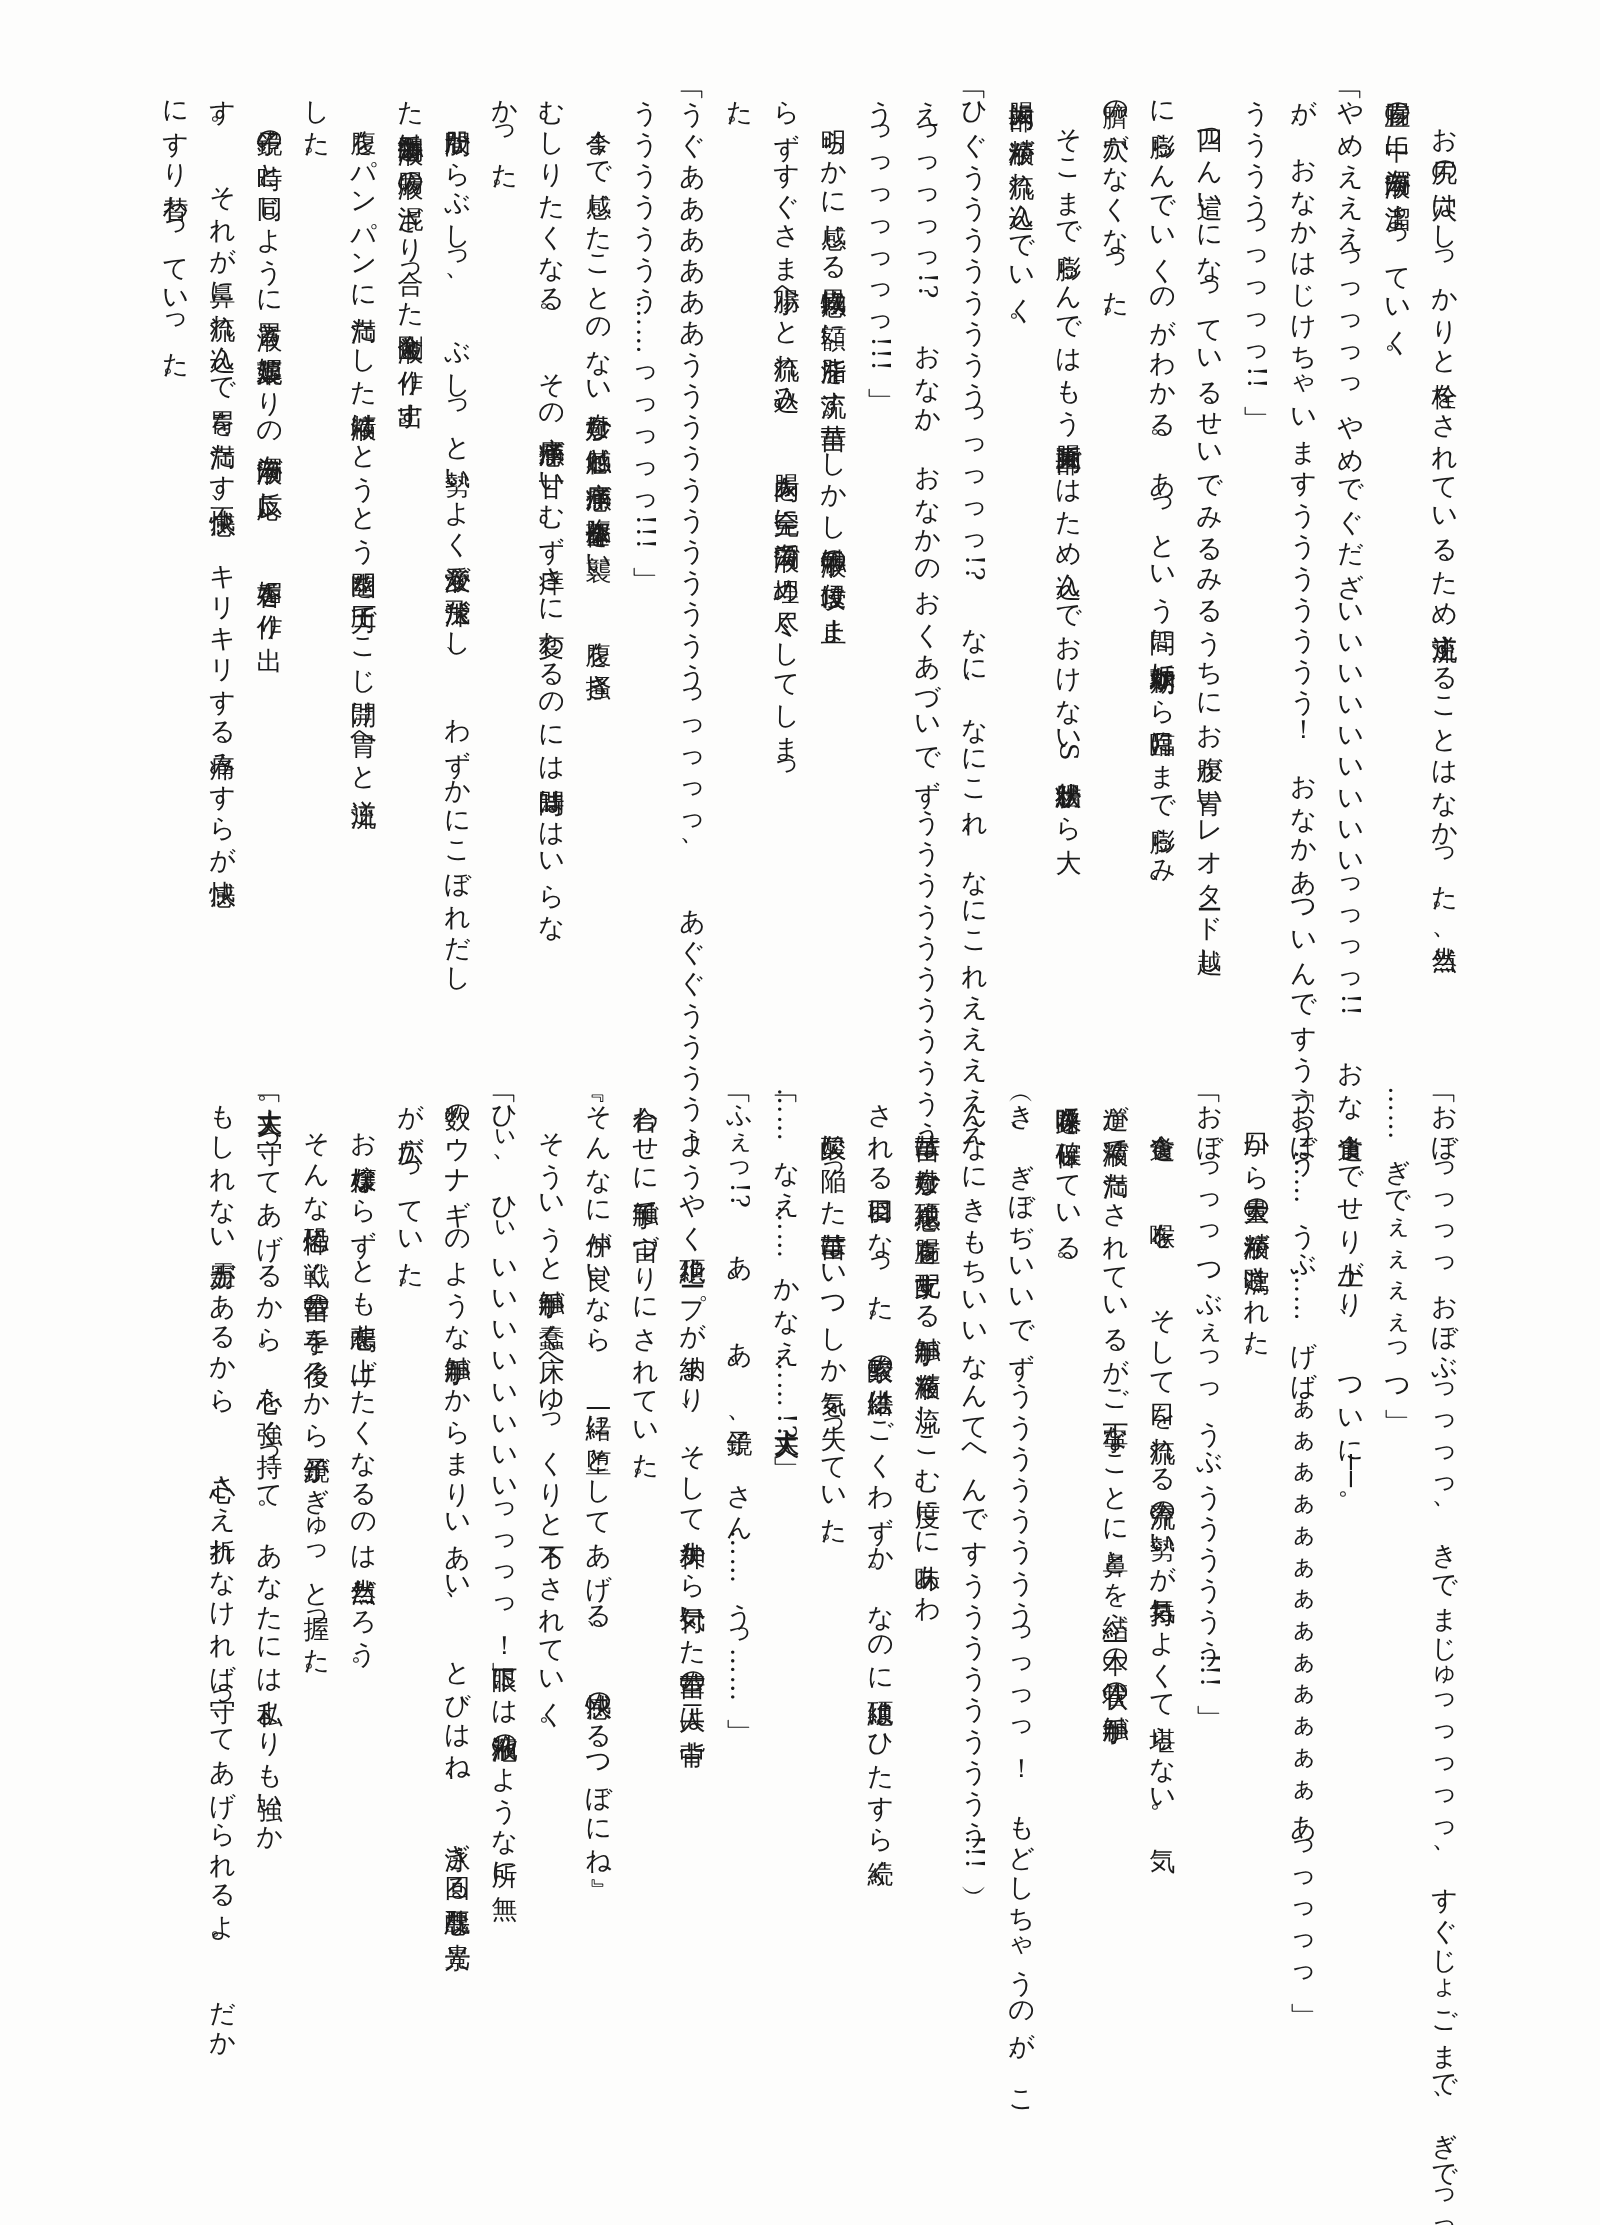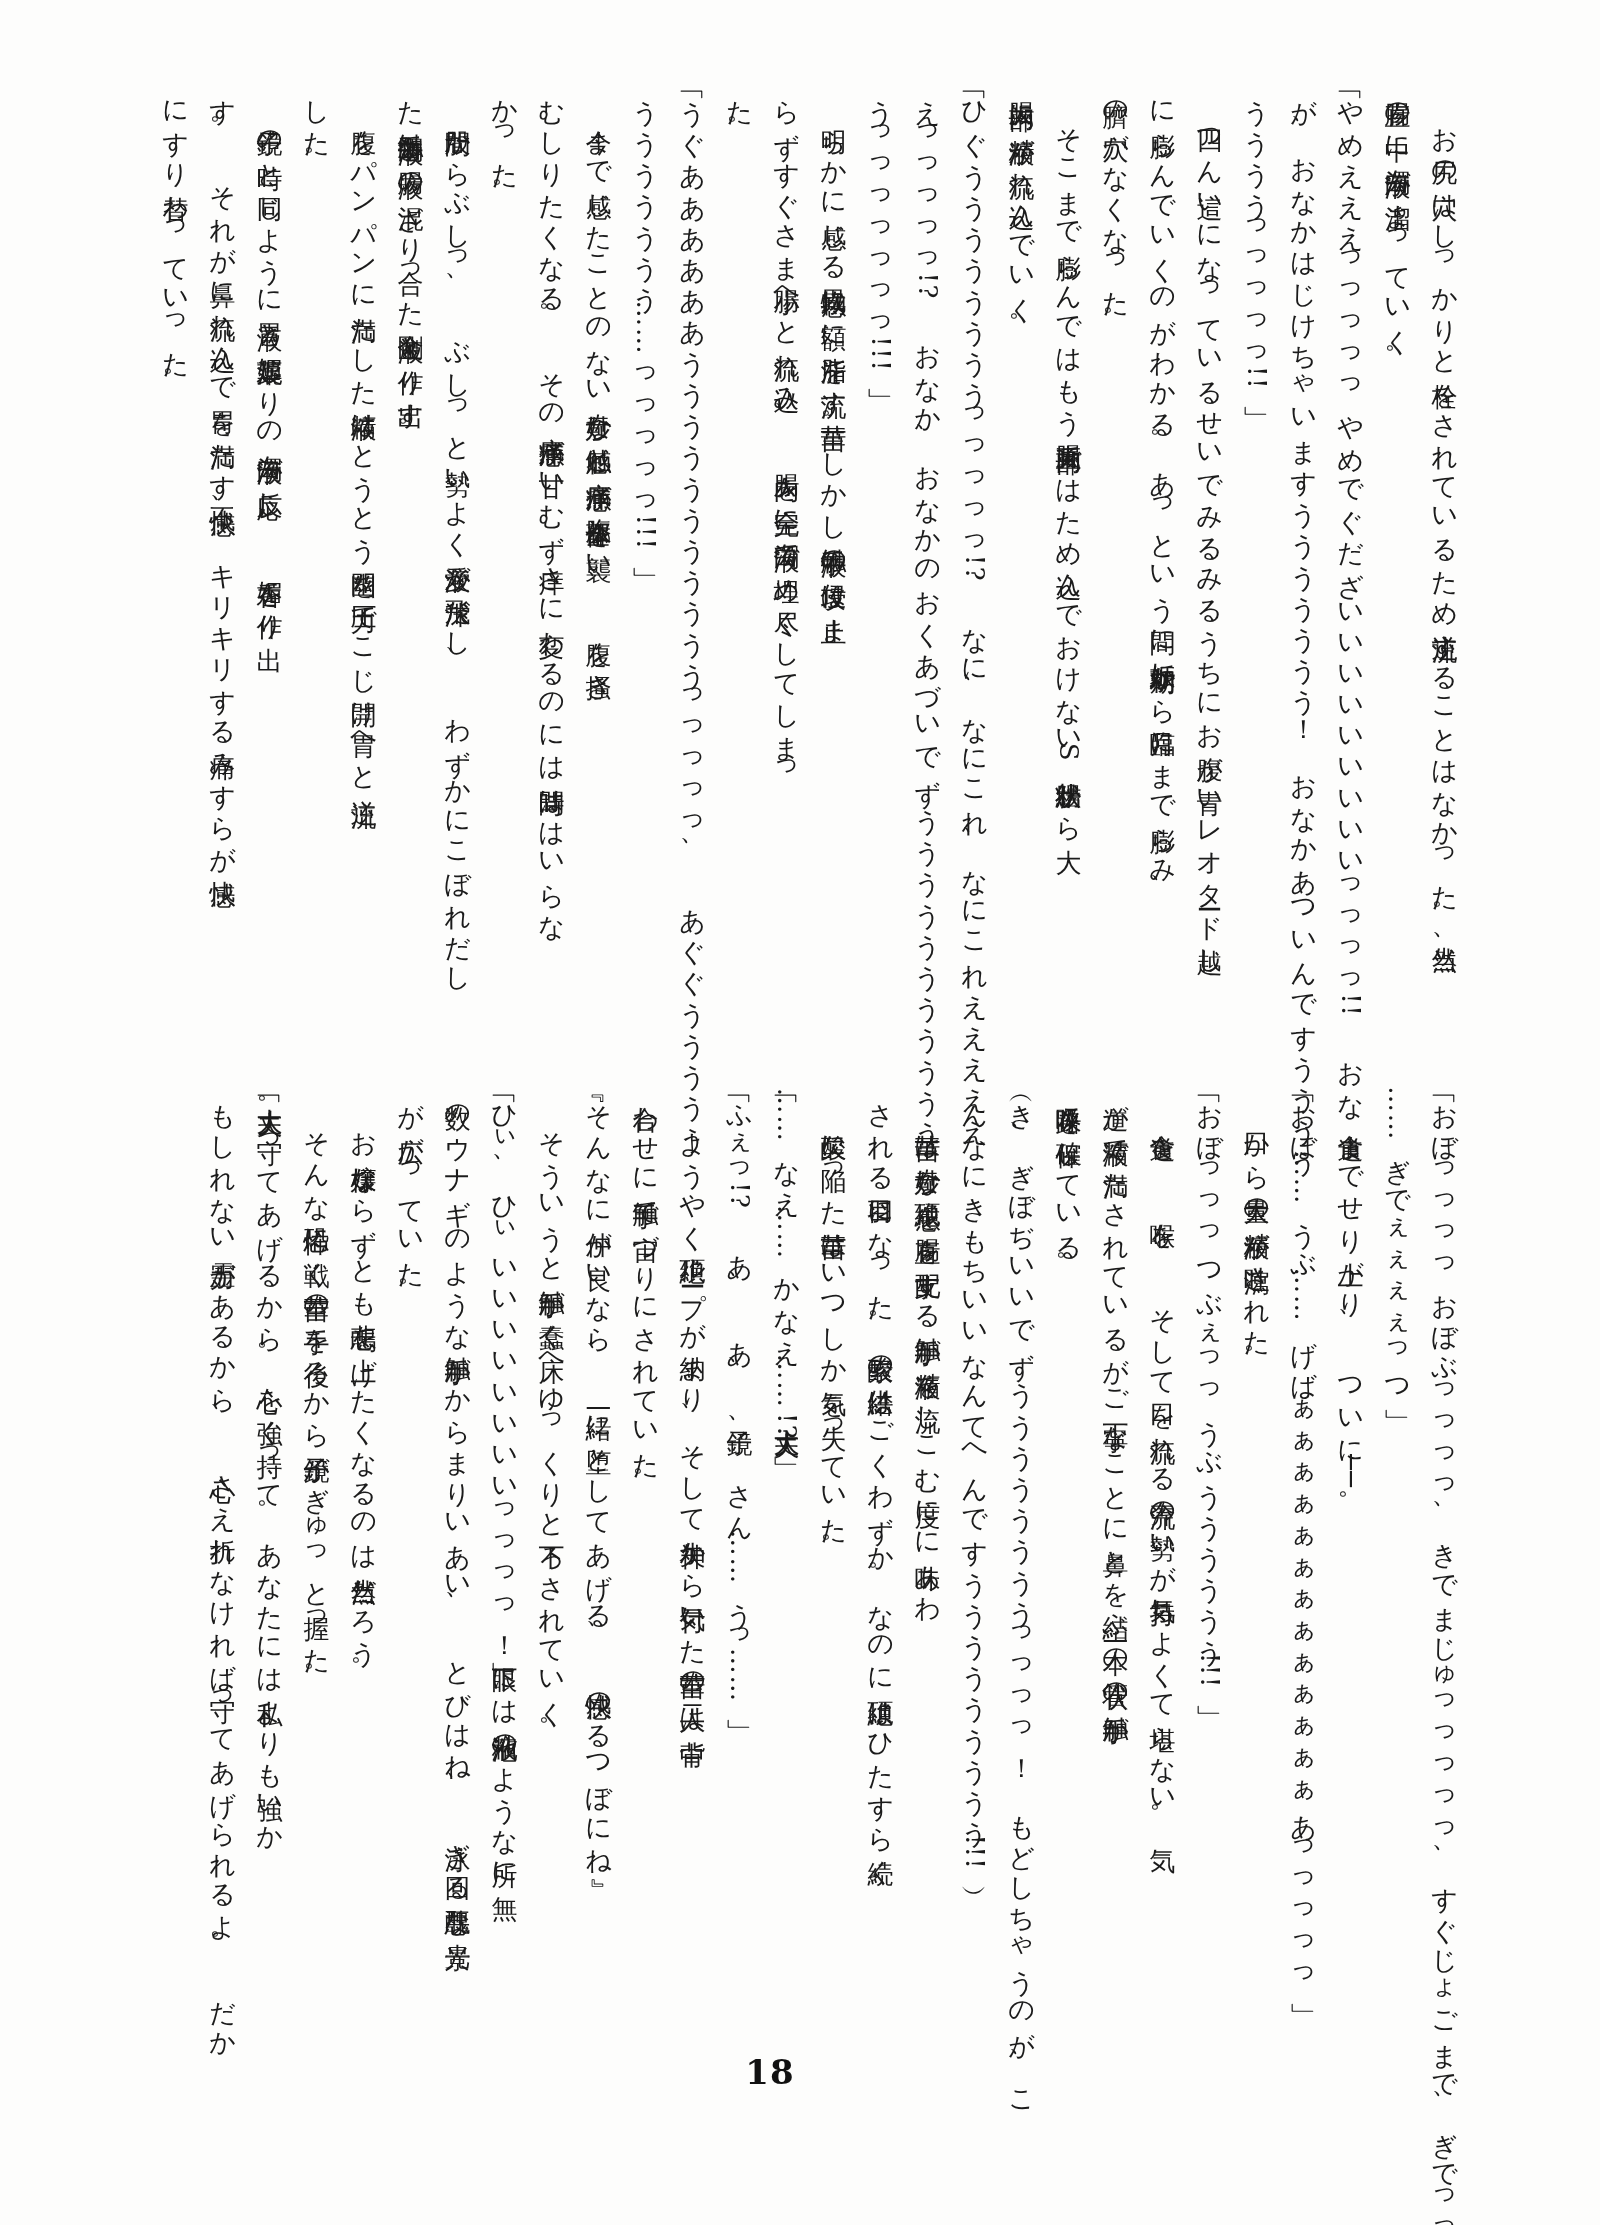--- a/index.html
+++ b/index.html
@@ -110,14 +110,13 @@
       <div class="col">『そんなに仲が良いなら、　一緒に堕としてあげる、　快感のるつぼにね』</div>
       <div class="col indent">そういうと触手が蠢く床へゆっくりと下ろされていく。</div>
       <div class="col">「ひぃ、ひぃいいいいいいいいっっっっ！」眼下には粘液池のような所に無</div>
       <div class="col">数のウナギのような触手がからまりいあい、　とびはね、　泳ぎ回る醜悪な光景</div>
       <div class="col">が広がっていた。</div>
       <div class="col indent">お嬢様ならずとも悲鳴を上げたくなるのは当然だろう。</div>
       <div class="col indent">そんな恐怖に戦く華苗の手を後ろから鏡子がぎゅっと握った。</div>
       <div class="col">「大丈夫。守ってあげるから。心を強く持って。あなたには私よりも強いか</div>
       <div class="col">もしれない霊力があるから、　心さえ折れなければ守ってあげられるよ。　だか</div>
     </div>
-  <div class="page-number">18</div>
 </div>
 
 </body></html>

